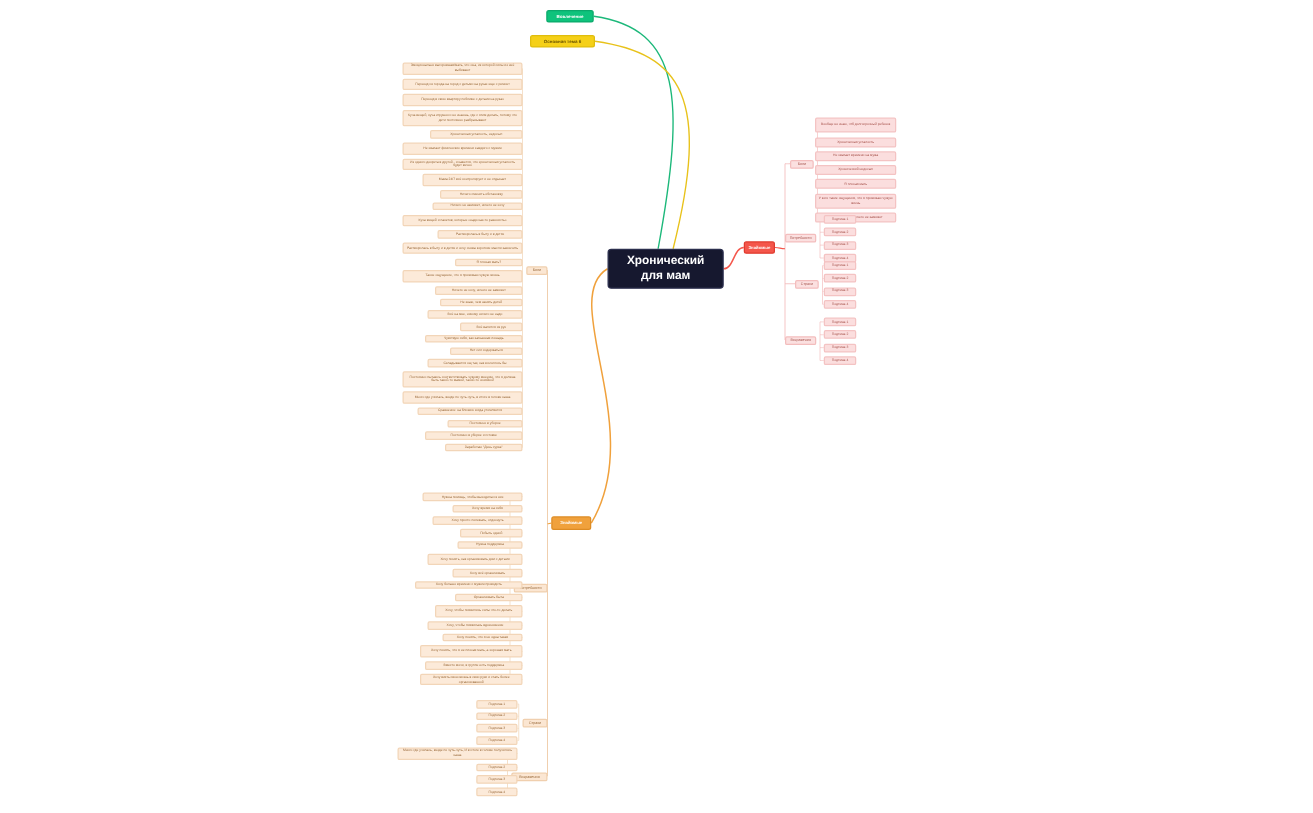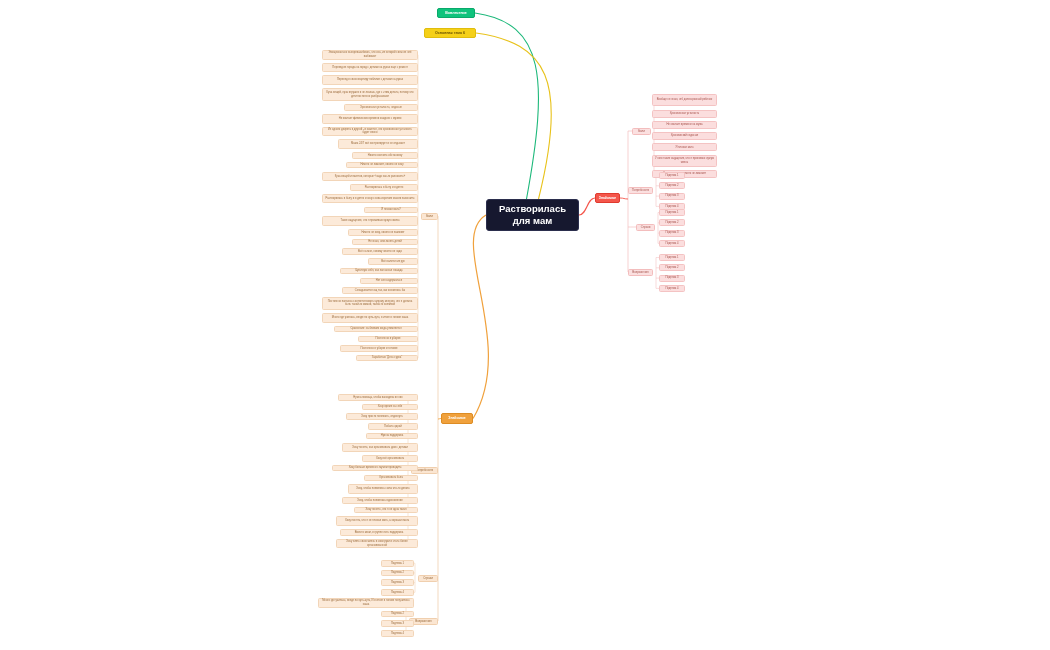--- a/index.html
+++ b/index.html
@@ -178,21 +178,21 @@
       <path d="M 415 563.25 L 415 592.3500000000001" stroke="#f2d5b8" fill="none" stroke-width="0.6"></path>
       <path d="M 438 621 C 438 621, 438 621, 438 621" stroke="#f0cfae" fill="none" stroke-width="0.7"></path>
       <path d="M 414 602.75 C 410 602.75, 410 602.75, 406 602.75" stroke="#f2d5b8" fill="none" stroke-width="0.6"></path>
       <path d="M 414 613.95 C 410 613.95, 410 613.95, 406 613.95" stroke="#f2d5b8" fill="none" stroke-width="0.6"></path>
       <path d="M 414 623.6500000000001 C 410 623.6500000000001, 410 623.6500000000001, 406 623.6500000000001" stroke="#f2d5b8" fill="none" stroke-width="0.6"></path>
       <path d="M 414 633.3500000000001 C 410 633.3500000000001, 410 633.3500000000001, 406 633.3500000000001" stroke="#f2d5b8" fill="none" stroke-width="0.6"></path>
       <path d="M 406 602.75 L 406 633.3500000000001" stroke="#f2d5b8" fill="none" stroke-width="0.6"></path>
       <path d="M 438 216 L 438 621" stroke="#f0cfae" fill="none" stroke-width="0.8"></path>
       <path d="M 441 418.5 C 439.5 418.5, 439.5 419, 438 419" stroke="#f0a13c" fill="none" stroke-width="0.9"></path>
     </svg>
-<div class="node central" style="left: 486px; top: 199px; width: 93px; height: 32px;">Растворилась для мам</div>
+<div class="node central" style="left: 486px; top: 199px; width: 93px; height: 32px;">Хронический для мам</div>
     <div class="node chip-green" style="left: 437px; top: 8px; width: 38px; height: 10px;">Вовлечение</div>
     <div class="node chip-yellow" style="left: 424px; top: 28px; width: 52px; height: 10px;">Основная тема 6</div>
     <div class="node cat-red" style="left: 595px; top: 193px; width: 25px; height: 10px;">Знайомые</div>
     <div class="node r-group" style="left: 632px; top: 127.5px; width: 19px; height: 7px;">Боли</div>
     <div class="node r-leaf" style="left: 652px; top: 94px; width: 65px; height: 12.2px;">Вообще не знаю, чтб долгосрочный ребенок</div>
     <div class="node r-leaf" style="left: 652px; top: 109.5px; width: 65px; height: 8px;">Хроническая усталость</div>
     <div class="node r-leaf" style="left: 652px; top: 120.8px; width: 65px; height: 8px;">Не хватает времени на мужа</div>
     <div class="node r-leaf" style="left: 652px; top: 132.1px; width: 65px; height: 8px;">Хронический недосып</div>
     <div class="node r-leaf" style="left: 652px; top: 143.4px; width: 65px; height: 8px;">Я плохая мать</div>
     <div class="node r-leaf" style="left: 652px; top: 154.7px; width: 65px; height: 12.2px;">У кого такие ощущения, что я проживаю чужую жизнь</div>

